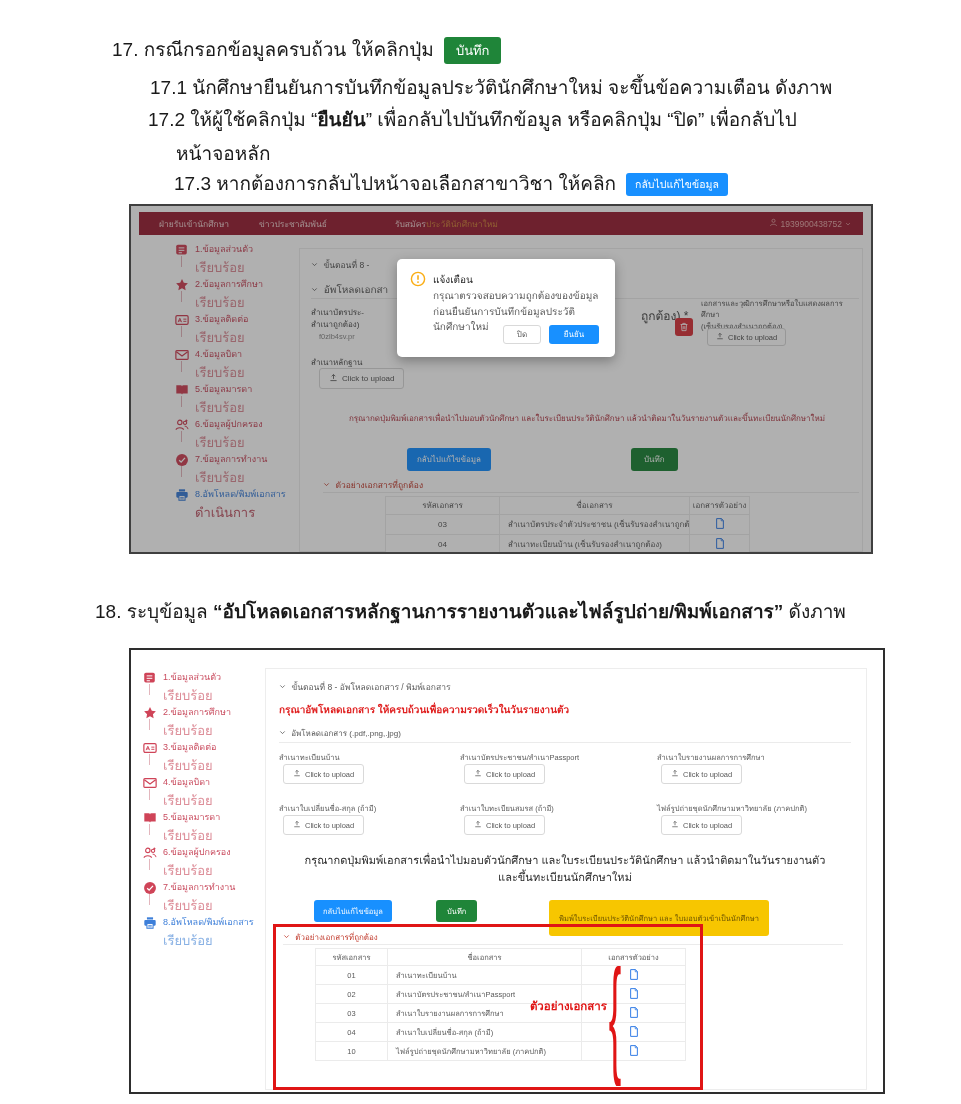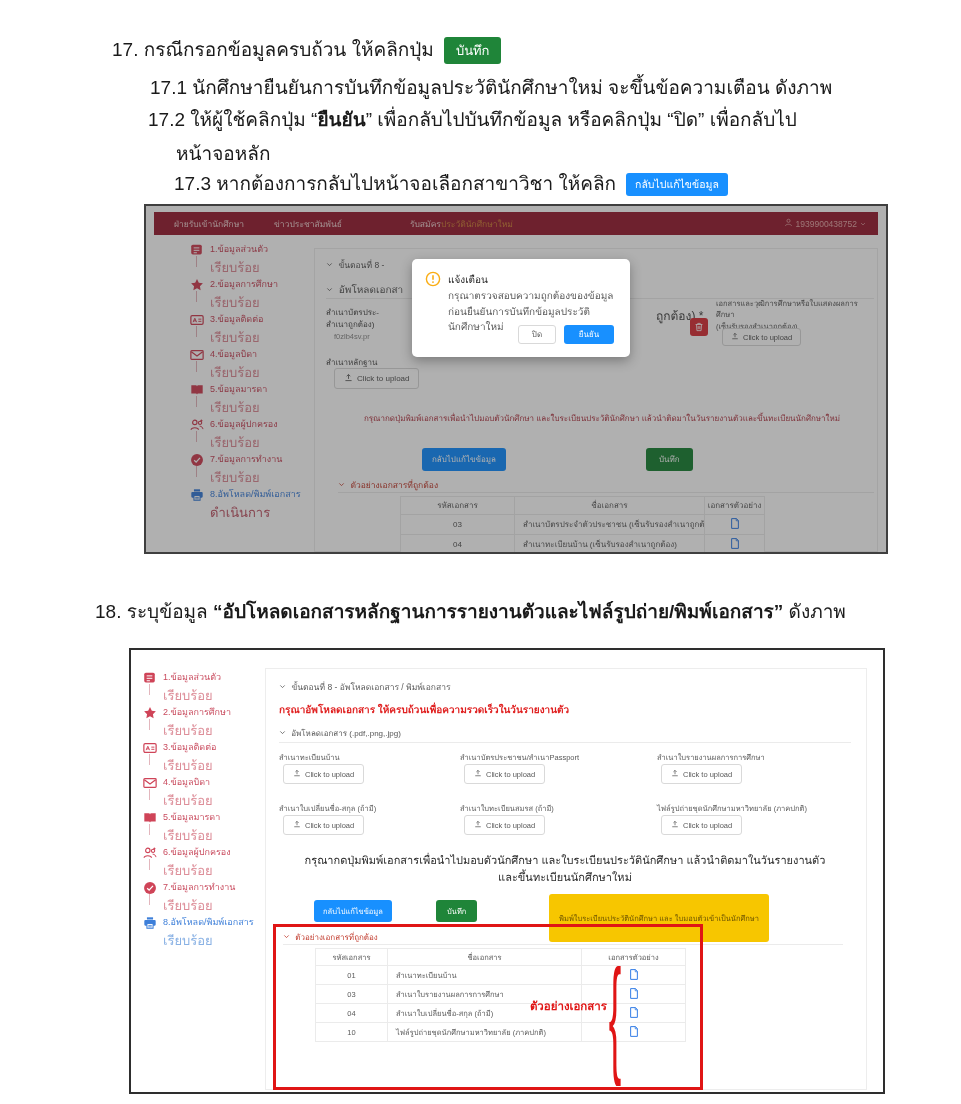--- a/index.html
+++ b/index.html
@@ -90,21 +90,21 @@
   <span>17.2 ให้ผู้ใช้คลิกปุ่ม “</span><span class="b">ยืนยัน</span><span>” เพื่อกลับไปบันทึกข้อมูล หรือคลิกปุ่ม “ปิด” เพื่อกลับไป</span>
 </div>
 <div class="txt" style="left:176px;top:138px">หน้าจอหลัก</div>
 <div class="txt" style="left:174px;top:168px">
   <span>17.3 หากต้องการกลับไปหน้าจอเลือกสาขาวิชา ให้คลิก</span><button class="btn-inline-edit">กลับไปแก้ไขข้อมูล</button>
 </div>
 <div class="txt" style="left:95px;top:596px">
   <span>18. ระบุข้อมูล </span><span class="b">“อัปโหลดเอกสารหลักฐานการรายงานตัวและไฟล์รูปถ่าย/พิมพ์เอกสาร”</span><span> ดังภาพ</span>
 </div>
 
-<div class="shot s1" style="left:144px;top:204px;width:744px;height:350px">
+<div class="shot s1" style="left:129px;top:204px;width:744px;height:350px">
 
   <div class="s1-header">
     <span class="nv1">ฝ่ายรับเข้านักศึกษา</span>
     <span class="nv2">ข่าวประชาสัมพันธ์</span>
     <span class="nv3">รับสมัคร</span>
     <span class="nv4">ประวัตินักศึกษาใหม่</span>
     <span class="nvu">
       <span><svg width="9" height="9" viewBox="0 0 16 16">
             <circle cx="8" cy="5" r="2.8" fill="none" stroke="currentColor" stroke-width="1.4"></circle>
             <path d="M2.5 14c.6-3.8 10.4-3.8 11 0" fill="none" stroke="currentColor" stroke-width="1.4"></path>
@@ -438,21 +438,21 @@
           <path d="M8 10.5V3M4.8 5.8L8 2.6l3.2 3.2" stroke="currentColor" stroke-width="1.5" fill="none"></path>
           <path d="M2.5 13.5h11" stroke="currentColor" stroke-width="1.5"></path>
         </svg></span>
     <span>Click to upload</span>
   </button>
 
   <div class="notice2">กรุณากดปุ่มพิมพ์เอกสารเพื่อนำไปมอบตัวนักศึกษา และใบระเบียนประวัตินักศึกษา แล้วนำติดมาในวันรายงานตัวและขึ้นทะเบียนนักศึกษาใหม่</div>
 
   <button class="btn blue" style="left:183px;top:250px;padding:5px 9px;font-size:7.5px">กลับไปแก้ไขข้อมูล</button>
   <button class="btn green" style="left:305px;top:250px;padding:5px 11px;font-size:7.5px">บันทึก</button>
-  <button class="btn yellow" style="left:418px;top:244px;padding:18px 10px;font-size:7.5px">พิมพ์ใบระเบียนประวัตินักศึกษา และ ใบมอบตัวเข้าเป็นนักศึกษา</button>
+  <button class="btn yellow" style="left:418px;top:250px;padding:12px 10px;font-size:7.5px">พิมพ์ใบระเบียนประวัตินักศึกษา และ ใบมอบตัวเข้าเป็นนักศึกษา</button>
 
   <div class="redbox" style="left:142px;top:274px;width:424px;height:160px"></div>
 
   <div class="exhead" style="left:152px;top:281px;font-size:8px">
     <span class="chev"><svg width="7" height="7" viewBox="0 0 16 16">
           <path d="M3 5.5l5 5 5-5" stroke="currentColor" fill="none" stroke-width="1.8"></path>
         </svg></span>
     <span>ตัวอย่างเอกสารที่ถูกต้อง</span>
   </div>
   <div class="divider" style="left:152px;top:294px;width:560px"></div>
@@ -473,20 +473,28 @@
     <tbody>
       <tr style="height:19px">
         <td>01</td>
         <td class="tl">สำเนาทะเบียนบ้าน</td>
         <td><span class="file-ic"><svg width="10" height="11" viewBox="0 0 16 18">
                 <path d="M2.5 1h8l3 3.2V17h-11z" fill="none" stroke="currentColor" stroke-width="1.6"></path>
                 <path d="M10 1v3.5h3.5" fill="none" stroke="currentColor" stroke-width="1.3"></path>
               </svg></span></td>
       </tr>
       <tr style="height:19px">
+        <td>02</td>
+        <td class="tl">สำเนาบัตรประชาชน/สำเนาPassport</td>
+        <td><span class="file-ic"><svg width="10" height="11" viewBox="0 0 16 18">
+                <path d="M2.5 1h8l3 3.2V17h-11z" fill="none" stroke="currentColor" stroke-width="1.6"></path>
+                <path d="M10 1v3.5h3.5" fill="none" stroke="currentColor" stroke-width="1.3"></path>
+              </svg></span></td>
+      </tr>
+      <tr style="height:19px">
         <td>03</td>
         <td class="tl">สำเนาใบรายงานผลการการศึกษา</td>
         <td><span class="file-ic"><svg width="10" height="11" viewBox="0 0 16 18">
                 <path d="M2.5 1h8l3 3.2V17h-11z" fill="none" stroke="currentColor" stroke-width="1.6"></path>
                 <path d="M10 1v3.5h3.5" fill="none" stroke="currentColor" stroke-width="1.3"></path>
               </svg></span></td>
       </tr>
       <tr style="height:19px">
         <td>04</td>
         <td class="tl">สำเนาใบเปลี่ยนชื่อ-สกุล (ถ้ามี)</td>

